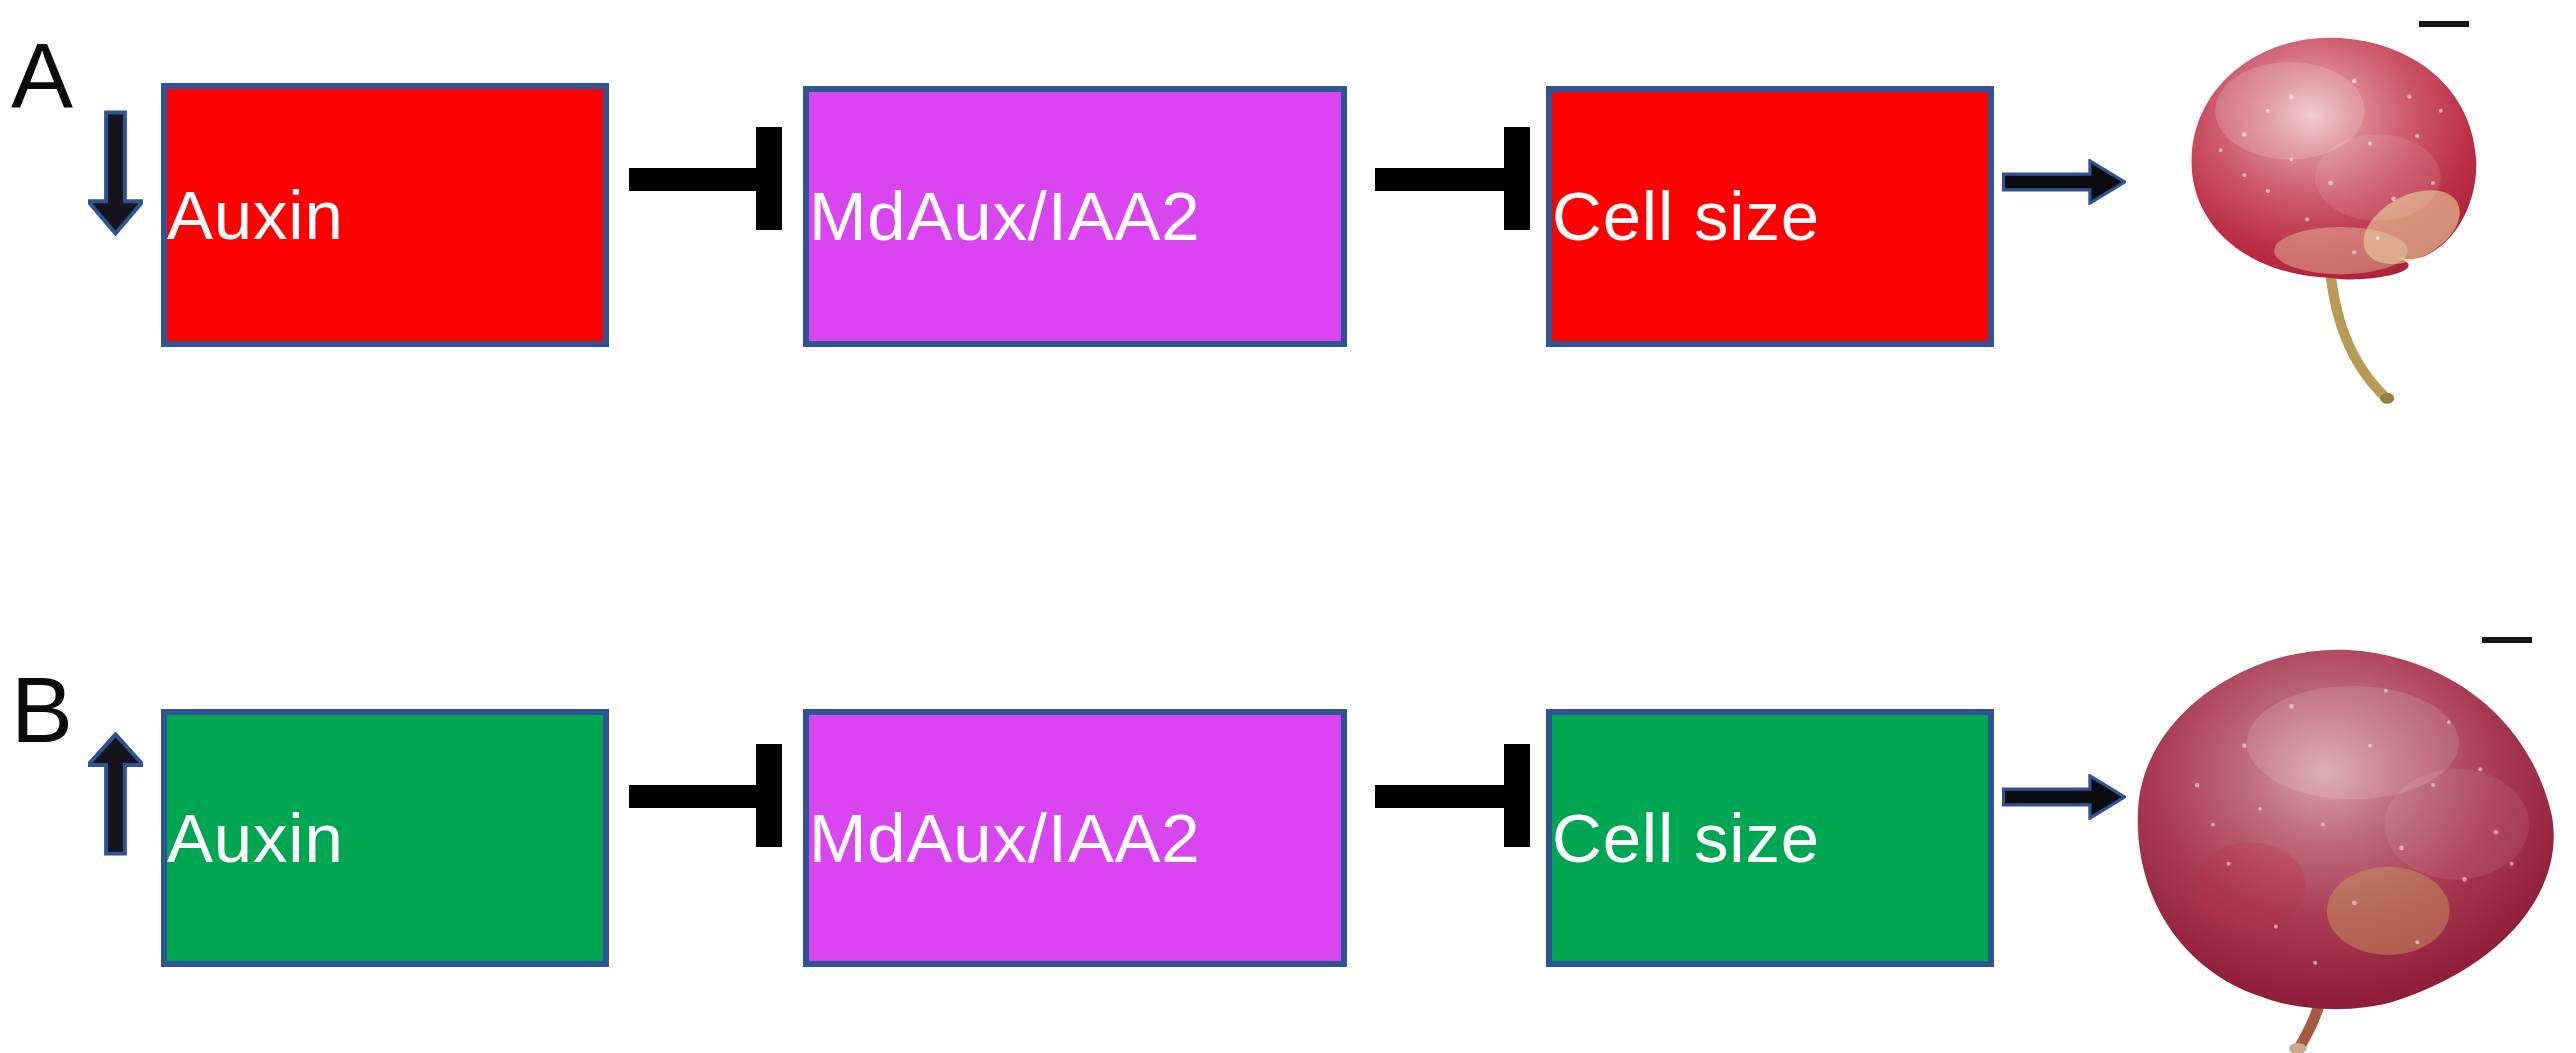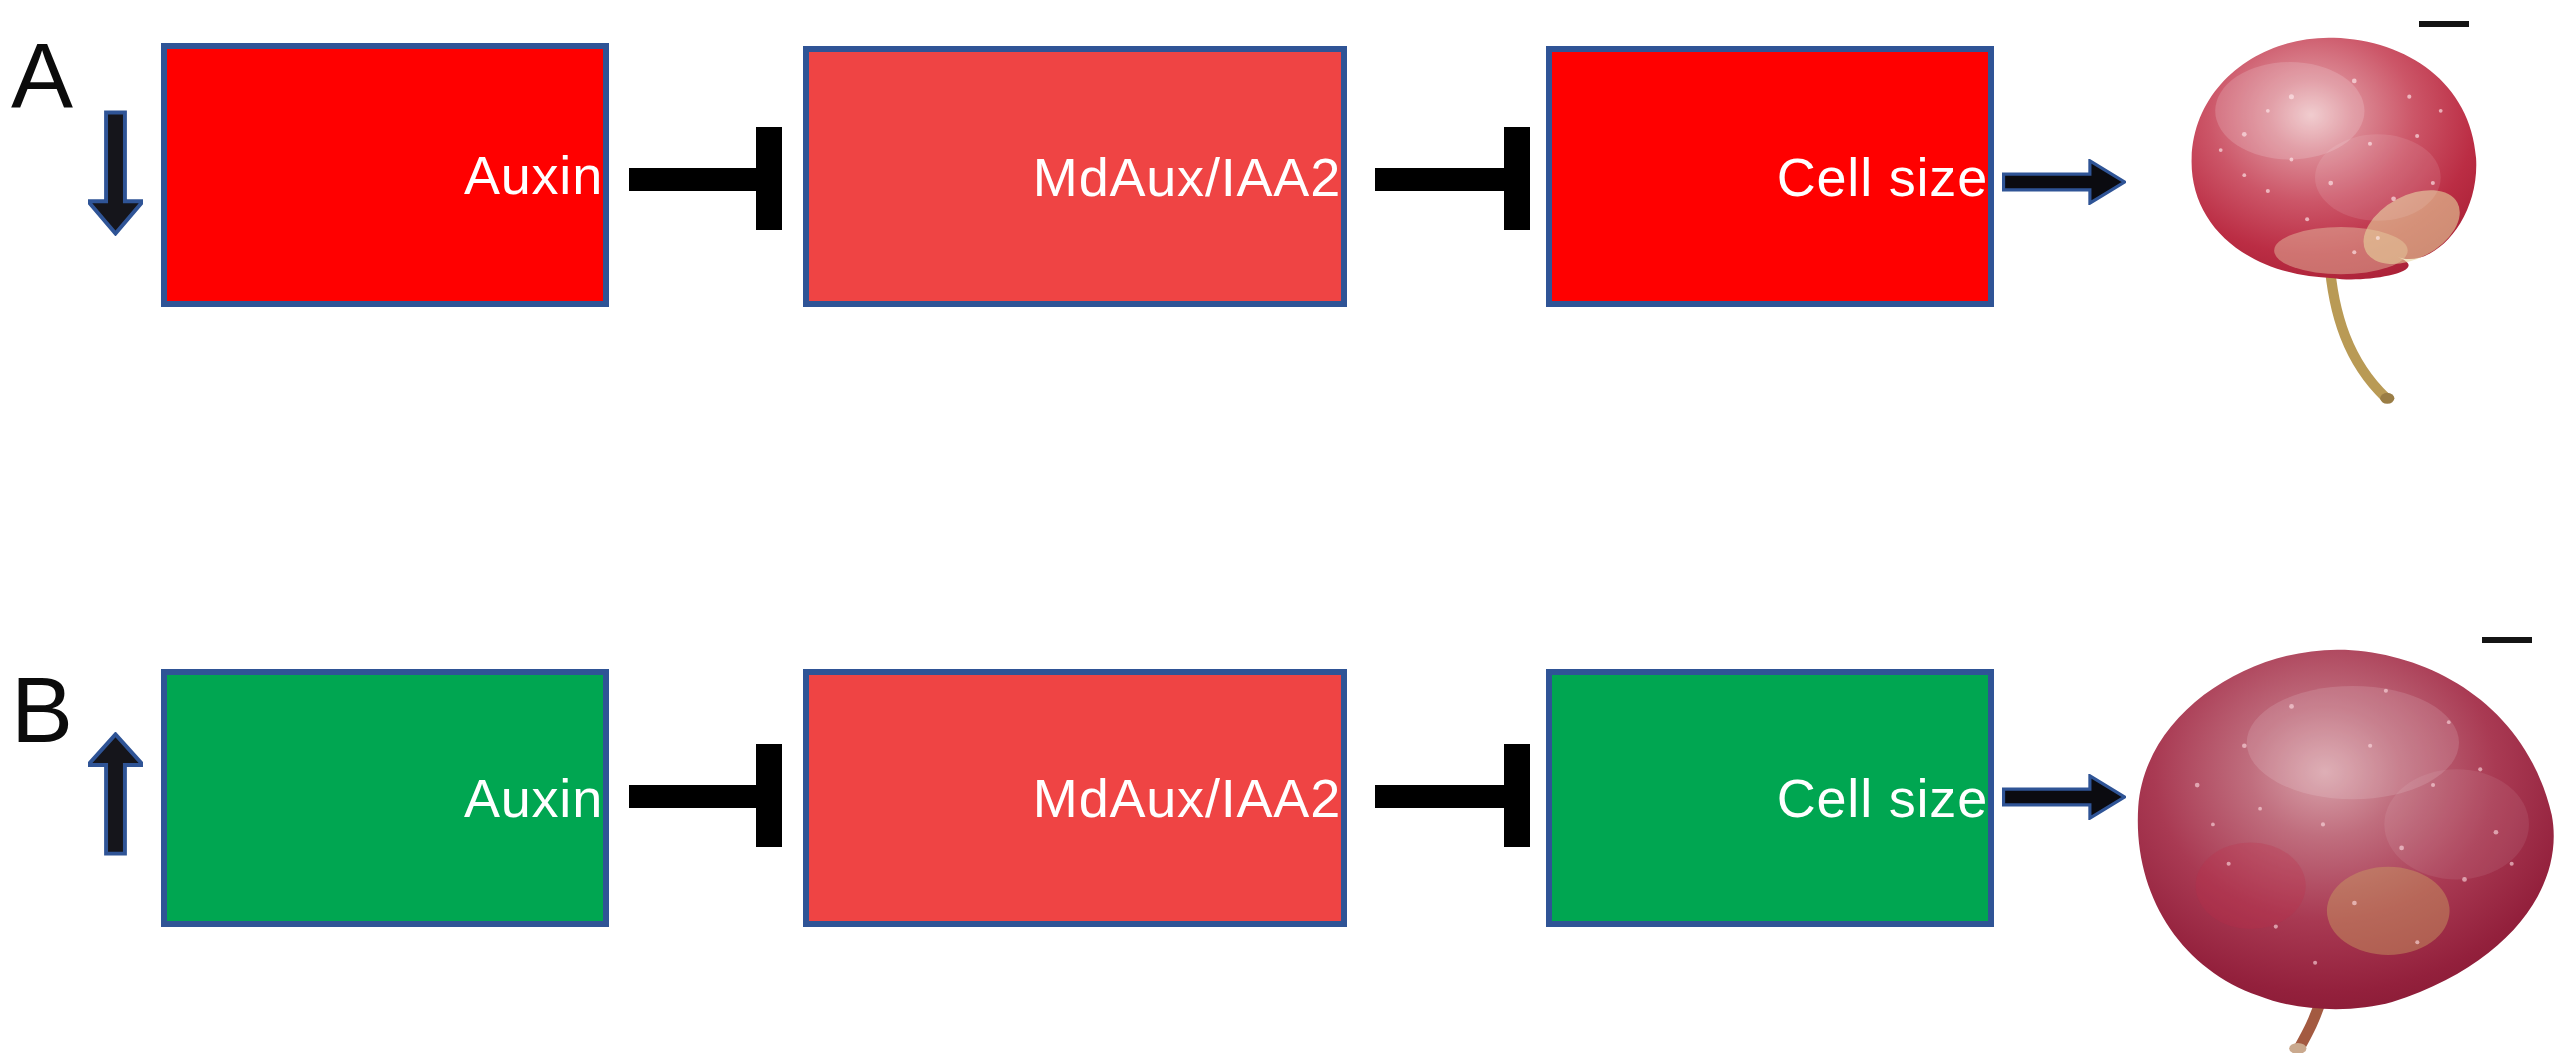--- a/index.html
+++ b/index.html
@@ -6,25 +6,25 @@
   #canvas{
     position:relative;width:2576px;height:1054px;background:#ffffff;
     font-family:"Liberation Sans",sans-serif;overflow:hidden;
   }
   .panel-label{position:absolute;color:#0b0b0b;font-size:93px;line-height:1;font-weight:400;}
   #label-a{left:11px;top:30px;}
   #label-b{left:11px;top:664px;}
 
   .node{
     position:absolute;box-sizing:border-box;border:6.3px solid #2f5496;
-    display:flex;align-items:center;justify-content:flex-end;
-    color:#ffffff;font-size:54px;font-weight:400;letter-spacing:0.8px;
+    display:flex;align-items:center;justify-content:flex-start;
+    color:#ffffff;font-size:69px;font-weight:400;letter-spacing:0.8px;margin-top:40px;
   }
   .box-red{background:#ff0000;}
-  .box-blue{background:#ef4444;}
+  .box-blue{background:#d946ef;}
   .box-green{background:#00a651;}
   #box-a1{left:161px;top:43px;width:448px;height:264px;}
   #box-a2{left:803px;top:46px;width:544px;height:261px;}
   #box-a3{left:1546px;top:46px;width:448px;height:261px;}
   #box-b1{left:161px;top:669px;width:448px;height:258px;}
   #box-b2{left:803px;top:669px;width:544px;height:258px;}
   #box-b3{left:1546px;top:669px;width:448px;height:258px;}
 
   .tbar-shaft,.tbar-end{position:absolute;background:#000000;}
   #tbar-a1-shaft{left:629px;top:168px;width:129px;height:23px;}

